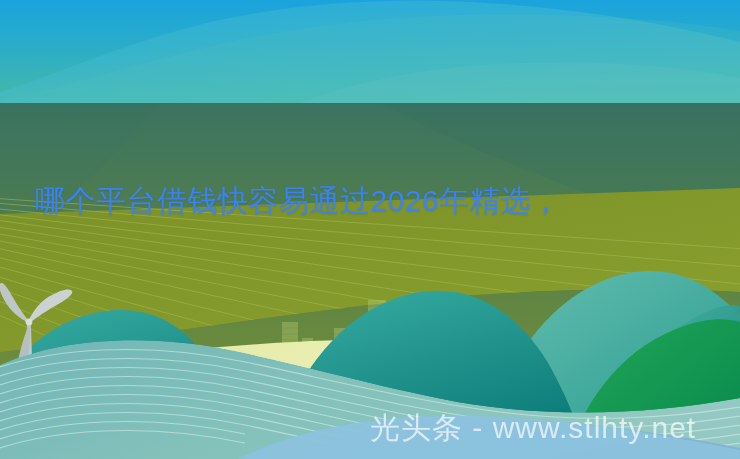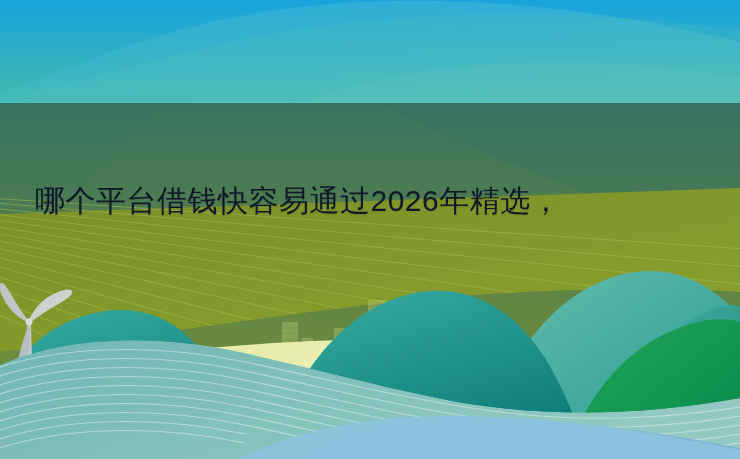--- a/index.html
+++ b/index.html
@@ -8,21 +8,21 @@
     font-family:"Liberation Sans","DejaVu Sans",sans-serif;
   }
   #stage svg.layer{position:absolute;left:0;top:0;width:740px;height:459px;display:block;}
 
   
   .title-block{
     position:absolute;left:35px;top:178px;width:690px;
     z-index:40;pointer-events:none;
   }
   .title-line{
-    color:#0f172a;
+    color:#3b82f6;
     font-size:30px;
     line-height:46px;
     font-weight:400;
     letter-spacing:0.5px;
     white-space:nowrap;
     text-shadow:0 1px 2px rgba(0,0,0,0.10);
   }
   .title-line.l2{ text-indent:12px; }
 
   
@@ -258,14 +258,15 @@
                L740,459 Z" fill="url(#gWaterBlue)"></path>
       <path d="M238,459 C300,428 380,414 470,416 C560,418 650,432 740,450
                L740,459 Z" fill="#8cc2dd" opacity="0.92"></path>
     </g>
   </svg>
 
   <div class="title-block">
     <div class="title-line l1">哪个平台借钱快容易通过2026年精选，</div>
   </div>
 
+  <div class="watermark">光头条 - www.stlhty.net</div>
 
 </div>
 
 </body></html>

